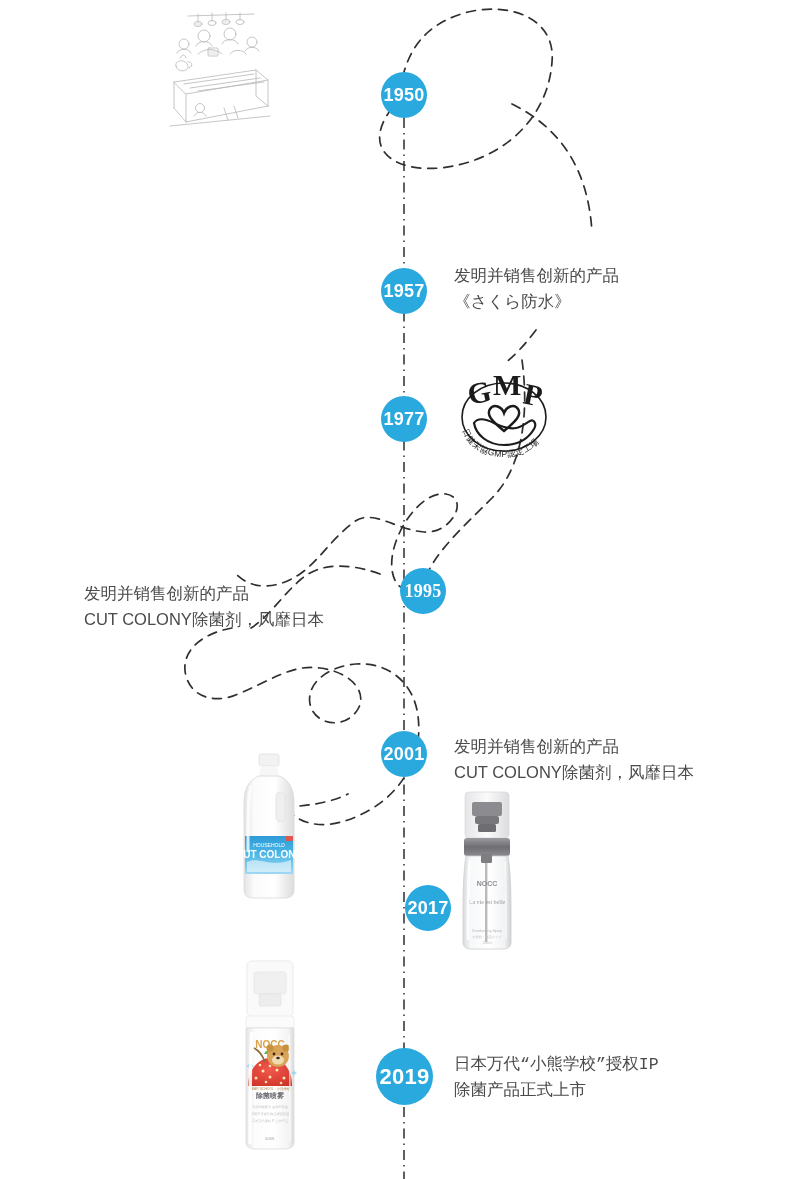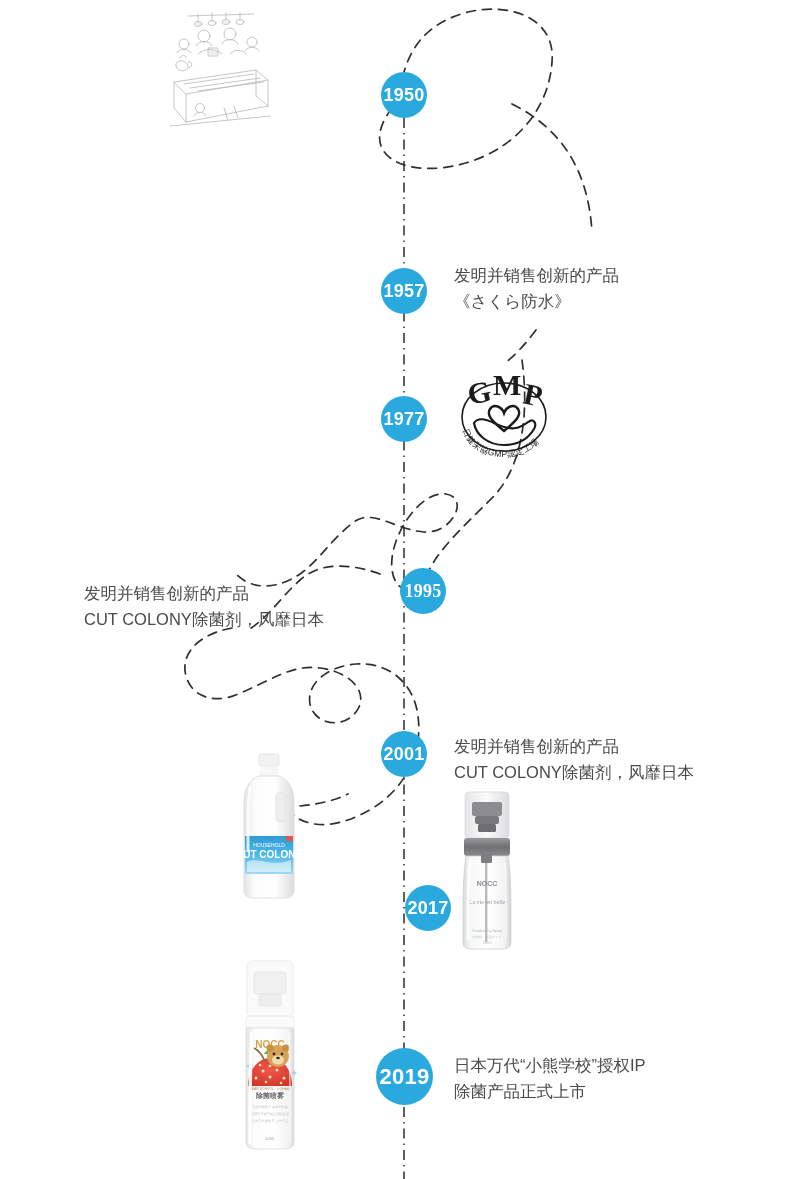--- a/index.html
+++ b/index.html
@@ -360,16 +360,16 @@
 《さくら防水》</div>
 
 
   <div class="event-text left" style="left:84px; top:580px;">发明并销售创新的产品
 CUT COLONY除菌剂，风靡日本</div>
 
   <div class="event-text right" style="left:454px; top:733px;">发明并销售创新的产品
 CUT COLONY除菌剂，风靡日本</div>
 
 
-  <div class="event-text right" style="left:454px; top:1052px;">日本万代“小熊学校”授权IP
+  <div class="event-text right" style="left:454px; top:1052px;font-family:Liberation Mono, monospace;">日本万代“小熊学校”授权IP
 除菌产品正式上市</div>
 
 </div>
 
 </body></html>

